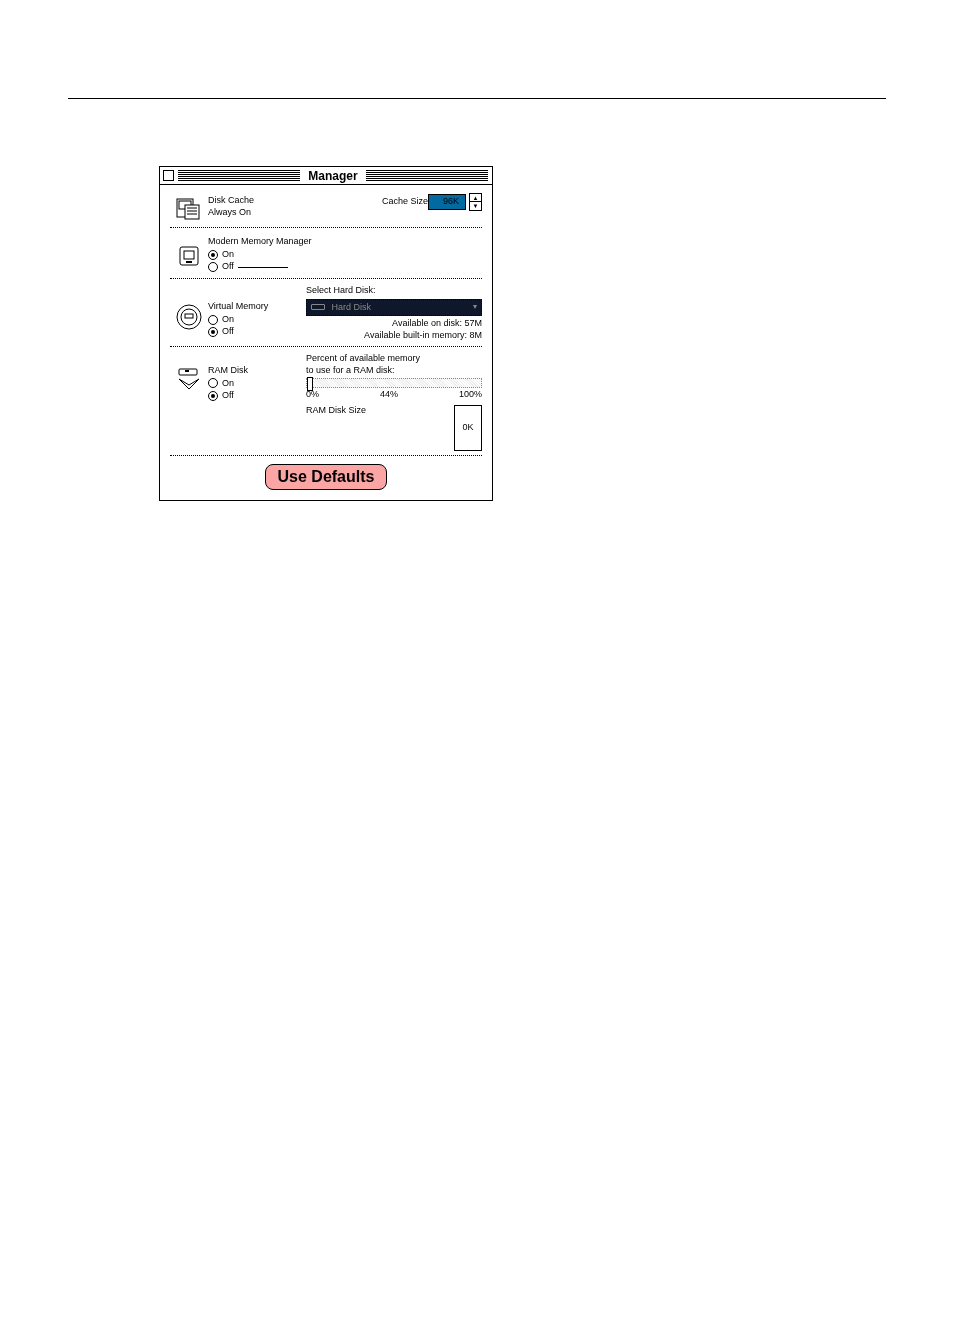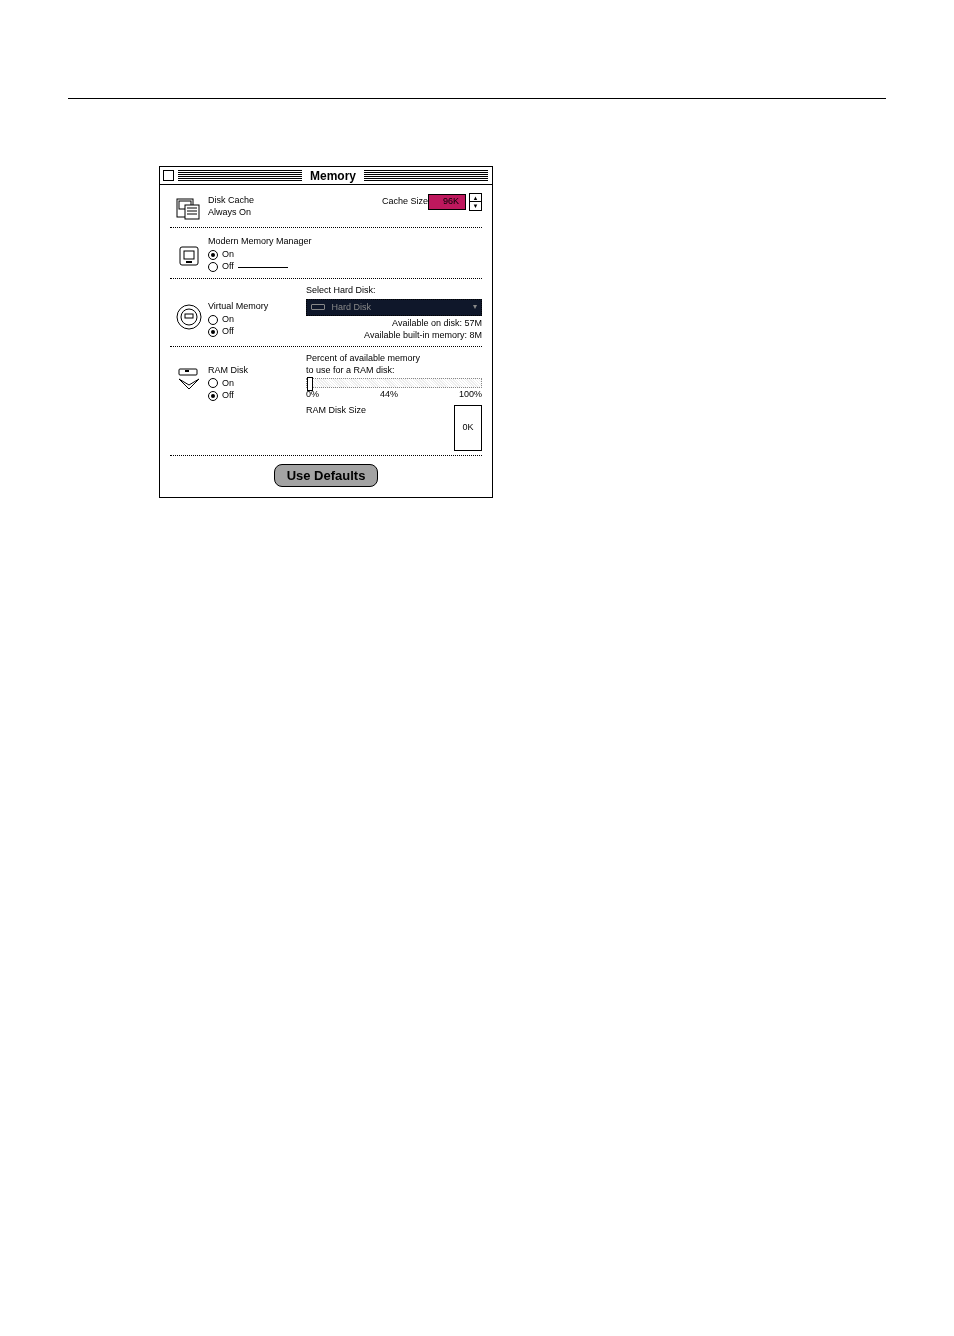--- a/index.html
+++ b/index.html
@@ -108,21 +108,21 @@
       height: 4px;
       background: #000;
       border-radius: 50%;
     }
     .cache-value-box {
       display: inline-block;
       border: 1px solid #000;
       padding: 1px 6px;
       min-width: 38px;
       text-align: right;
-      background: #be185d;
+      background: #0369a1;
     }
     .stepper {
       display: inline-flex;
       flex-direction: column;
       border: 1px solid #000;
       margin-left: 3px;
       vertical-align: top;
     }
     .stepper-btn {
       width: 11px;
@@ -199,43 +199,43 @@
       background: #fff;
     }
     .defaults-btn {
       display: block;
       margin: 8px auto 4px auto;
       border: 1px solid #000;
       border-radius: 8px;
       padding: 3px 12px;
       font-family: "Chicago", sans-serif;
       font-weight: bold;
-      font-size: 13px;
-      background: #a3a3a3;
+      font-size: 16px;
+      background: #fca5a5;
     }
     .off-arrow {
       width: 50px;
       height: 1px;
       background: #000;
       display: inline-block;
       margin-left: 4px;
       vertical-align: middle;
     }
     svg { display: block; }
   </style>
 </head>
 <body>
 
 <div class="page-rule"></div>
 
 <div class="window">
   <div class="titlebar">
     <div class="close-box"></div>
     <div class="tb-lines"></div>
-    <div class="tb-title">Memory</div>
+    <div class="tb-title">Manager</div>
     <div class="tb-lines"></div>
   </div>
 
   <div class="pane">
 
     <div class="section">
       <div class="icon-col">
         <svg width="28" height="28">
           <rect x="2" y="4" width="16" height="18" fill="#fff" stroke="#000"></rect>
           <rect x="4" y="6" width="12" height="8" fill="#fff" stroke="#000"></rect>

